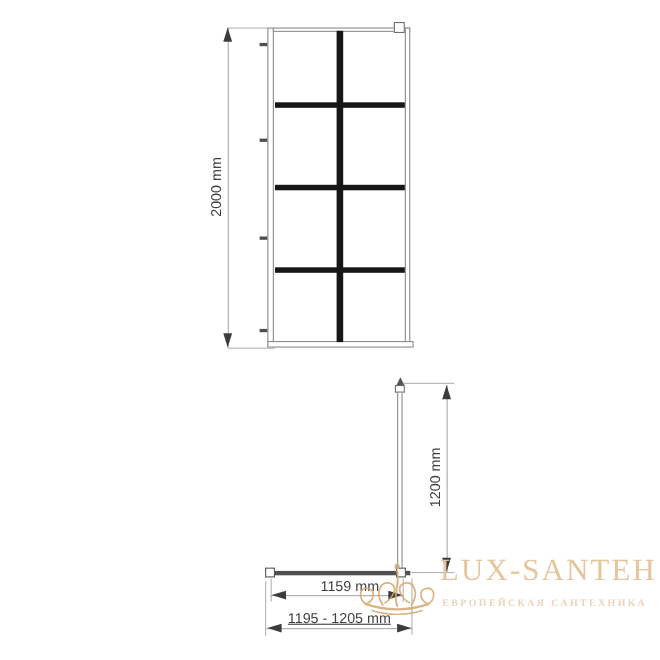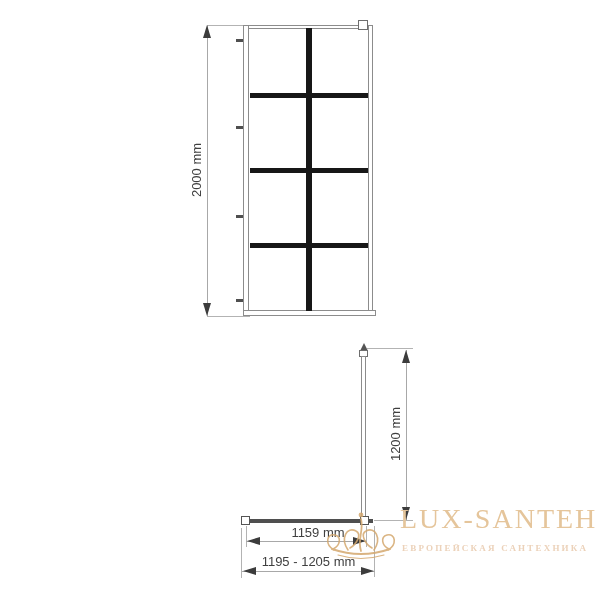--- a/index.html
+++ b/index.html
@@ -91,21 +91,21 @@
     <div class="ln" style="left:246px;top:541px;width:121px;height:1px;"></div>
     <div class="ar left" style="left:247px;top:537px;"></div>
     <div class="ar right" style="left:353px;top:537px;"></div>
     <div class="dim-label" style="left:246px;top:526px;width:144px;">1159 mm</div>
 
     <div class="ln thin" style="left:241px;top:528px;width:1px;height:50px;"></div>
     <div class="ln thin" style="left:374px;top:526px;width:1px;height:51px;"></div>
     <div class="ln" style="left:242px;top:571px;width:133px;height:1px;"></div>
     <div class="ar left" style="left:243px;top:567px;"></div>
     <div class="ar right" style="left:361px;top:567px;"></div>
-    <div class="dim-label" style="left:242px;top:555px;width:133px;">1195 - 1205 mm</div>
+    <div class="dim-label" style="left:242px;top:555px;width:133px;text-decoration:underline;">1195 - 1205 mm</div>
   </div>
 
   <div>
     <svg class="wm-icon" width="74" height="56" viewBox="0 0 74 56">
       <g fill="none" stroke="#d4a86e" stroke-width="2" stroke-linecap="round">
         <path d="M8,44 Q37,54 66,44"></path>
         <path d="M10,45 C1,40 2,28 11,30 C18,32 16,41 9,44" stroke-width="1.6"></path>
         <path d="M64,45 C73,40 72,28 63,30 C56,32 58,41 65,44" stroke-width="1.6"></path>
         <path d="M24,45 C16,33 23,21 32,26 C38,29 33,39 26,43" stroke-width="1.6"></path>
         <path d="M50,45 C58,33 51,21 42,26 C36,29 41,39 48,43" stroke-width="1.6"></path>

